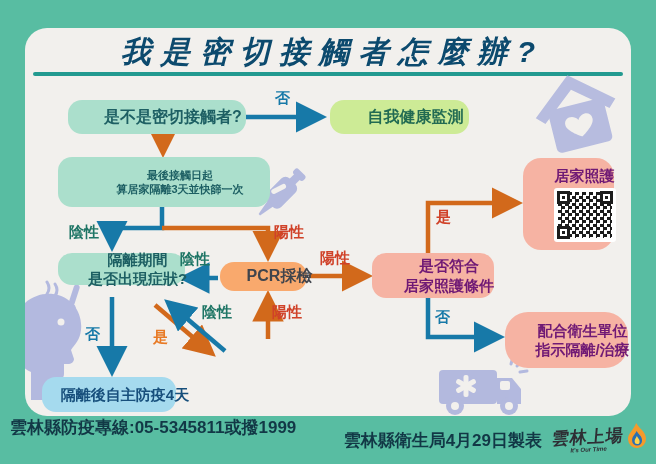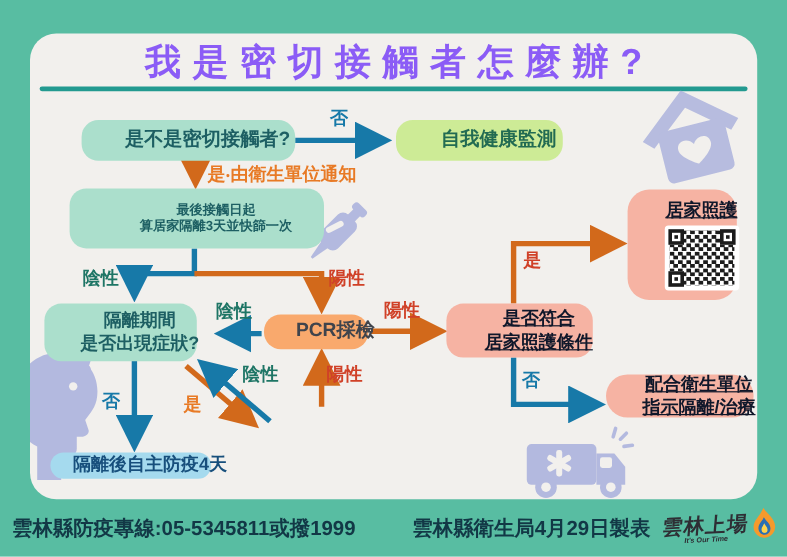--- a/index.html
+++ b/index.html
@@ -8,38 +8,39 @@
     position:relative; width:656px; height:464px;
     background:#58bda2; overflow:hidden;
   }
   .card {
     position:absolute; left:25px; top:28px; width:606px; height:388px;
     background:#f2f0ed; border-radius:22px; overflow:hidden;
   }
   .page-title {
     position:absolute; top:4px; left:0; width:100%;
     text-align:center; font-size:30px; font-weight:bold;
-    color:#8b5cf6; letter-spacing:0.32em; padding-left:0.32em;
+    color:#0c4a6e; letter-spacing:0.32em; padding-left:0.32em;
     white-space:nowrap;
+    font-style:italic;
   }
   .title-underline {
     position:absolute; top:44px; left:8px; right:8px; height:4px;
     background:#239a90; border-radius:2px;
   }
   .flow { position:absolute; inset:0; }
   .arrows { position:absolute; inset:0; pointer-events:none; }
   .box {
     position:absolute; border-radius:14px;
     display:flex; flex-direction:column; align-items:center; justify-content:center;
     font-weight:bold; line-height:1.3; text-align:center; white-space:nowrap;padding-left:32px;
   }
   .mint   { background:#abdfcc; color:#1d5f63; }
   .lime   { background:#cdeb96; color:#226b52; }
   .orangebox { background:#f9a96d; color:#40444c; }
-  .pinkbox   { background:#f6b3a3; color:#0f172a;text-decoration:underline; }
+  .pinkbox   { background:#f6b3a3; color:#701a75; }
   .bluebox   { background:#a5daee; color:#174f7c; }
   .lbl { position:absolute; font-weight:bold; font-size:15px; white-space:nowrap; }
   .lbl-no  { color:#1779a8; }
   .lbl-yes { color:#e87a25; }
   .lbl-neg { color:#1e7565; }
   .lbl-pos { color:#d04128; }
   .lbl-red { color:#d04128; }
   .icon { position:absolute; pointer-events:none; }
   
   .qr {
@@ -50,21 +51,21 @@
     position:absolute; inset:4px;
     background:repeating-conic-gradient(#1c1c1c 0% 25%, #ffffff 0% 50%);
     background-size:7px 7px;
   }
   .qr-f { position:absolute; width:13px; height:13px; border:3px solid #1c1c1c; background:#fff; }
   .qr-f::after { content:""; position:absolute; inset:2px; background:#1c1c1c; }
   .qr-f.tl { top:3px; left:3px; } .qr-f.tr { top:3px; right:3px; } .qr-f.bl { bottom:3px; left:3px; }
   
   .footer {
     position:absolute; left:0; bottom:0; width:656px; height:48px;
-    display:flex; align-items:center; justify-content:space-between;
+    display:flex; justify-content:space-between;
     padding:0 8px 0 10px; color:#123846; font-weight:bold;
   }
   .footer .hotline { font-size:17px; }
   .footer .right { display:flex; align-items:center; gap:10px; }
   .footer .bureau { font-size:17px; display:flex; gap:0; }
   .logo { display:flex; align-items:center; gap:2px; transform:rotate(-3deg); }
   .logo-txt { display:flex; flex-direction:column; align-items:center; line-height:1; }
   .logo-main { font-size:17px; font-weight:900; color:#2e2e34; letter-spacing:1px; transform:skewX(-8deg); }
   .logo-sub  { font-size:6px; color:#2e2e34; font-style:italic; margin-top:1px; }
 </style>
@@ -165,21 +166,21 @@
 
       <div class="box lime" style="left:305px; top:72px; width:139px; height:34px; font-size:16px;">
         <span>自我健康監測</span>
       </div>
 
       <div class="box mint" style="left:33px; top:129px; width:212px; height:50px; font-size:11px;">
         <span>最後接觸日起</span>
         <span>算居家隔離3天並快篩一次</span>
       </div>
 
-      <div class="box mint" style="left:12px; top:225px; width:127px; height:48px; font-size:15px;">
+      <div class="box mint" style="left:33px; top:225px; width:127px; height:32px; font-size:15px;">
         <span>隔離期間</span>
         <span>是否出現症狀?</span>
       </div>
 
       <div class="box orangebox" style="left:195px; top:234px; width:87px; height:29px; font-size:16px;">
         <span>PCR採檢</span>
       </div>
 
       <div class="box pinkbox" style="left:347px; top:225px; width:122px; height:45px; font-size:15px;">
         <span>是否符合</span>
@@ -189,32 +190,31 @@
       <div class="box pinkbox" style="left:498px; top:130px; width:91px; height:92px; font-size:15px; border-radius:18px;">
         <span>居家照護</span>
         <div class="qr">
           <div class="qr-noise"></div>
           <div class="qr-f tl"></div>
           <div class="qr-f tr"></div>
           <div class="qr-f bl"></div>
         </div>
       </div>
 
-      <div class="box pinkbox" style="left:480px; top:284px; width:123px; height:36px; font-size:15px;border-radius:23px;">
+      <div class="box pinkbox" style="left:480px; top:284px; width:123px; height:56px; font-size:15px;border-radius:23px;">
         <span>配合衛生單位</span>
         <span>指示隔離/治療</span>
       </div>
 
 
-      <div class="box bluebox" style="left:17px; top:349px; width:134px; height:22px; font-size:15px;">
+      <div class="box bluebox" style="left:17px; top:349px; width:134px; height:35px; font-size:15px;">
         <span>隔離後自主防疫4天</span>
       </div>
 
       <span class="lbl lbl-no" style="left:250px; top:61px;">否</span>
-      <span class="lbl lbl-yes" style="left:148px; top:106px;">是‧由衛生單位通知</span>
       <span class="lbl lbl-neg" style="left:44px;  top:195px;">陰性</span>
       <span class="lbl lbl-pos" style="left:249px; top:195px;">陽性</span>
       <span class="lbl lbl-neg" style="left:155px; top:222px;">陰性</span>
       <span class="lbl lbl-pos" style="left:295px; top:221px;">陽性</span>
       <span class="lbl lbl-red" style="left:411px; top:180px;">是</span>
       <span class="lbl lbl-no" style="left:410px; top:280px;">否</span>
       <span class="lbl lbl-no" style="left:60px;  top:297px;">否</span>
       <span class="lbl lbl-yes" style="left:128px; top:300px;">是</span>
       <span class="lbl lbl-neg" style="left:177px; top:275px;">陰性</span>
       <span class="lbl lbl-pos" style="left:247px; top:275px;">陽性</span>

